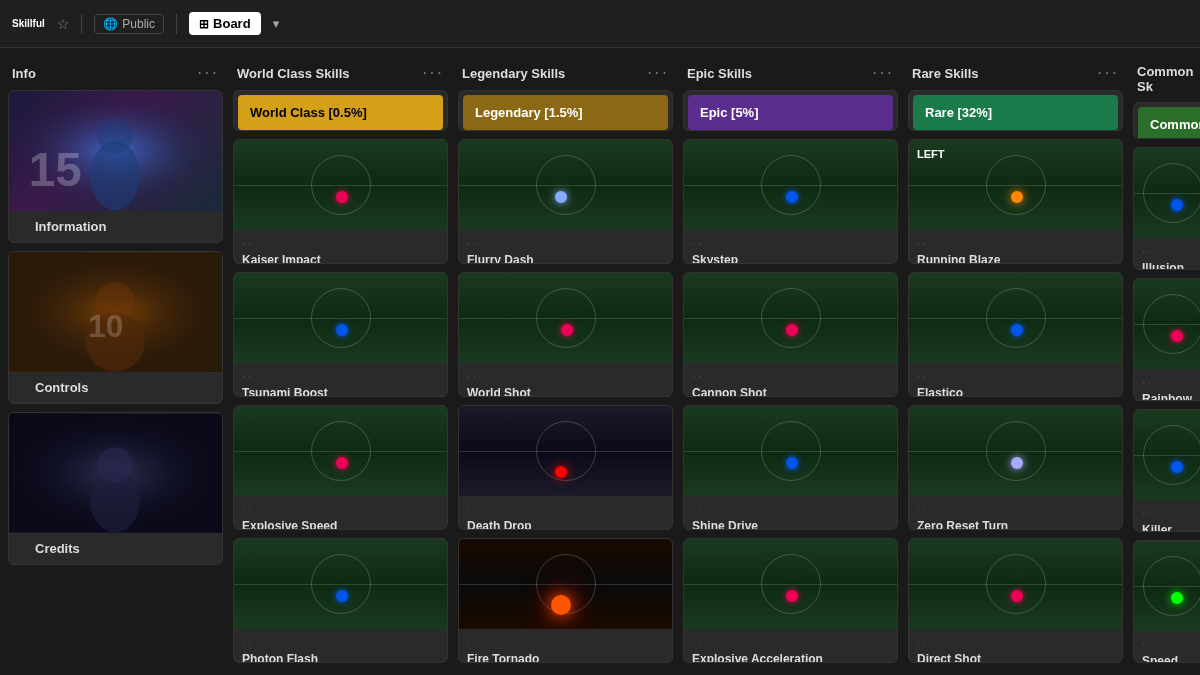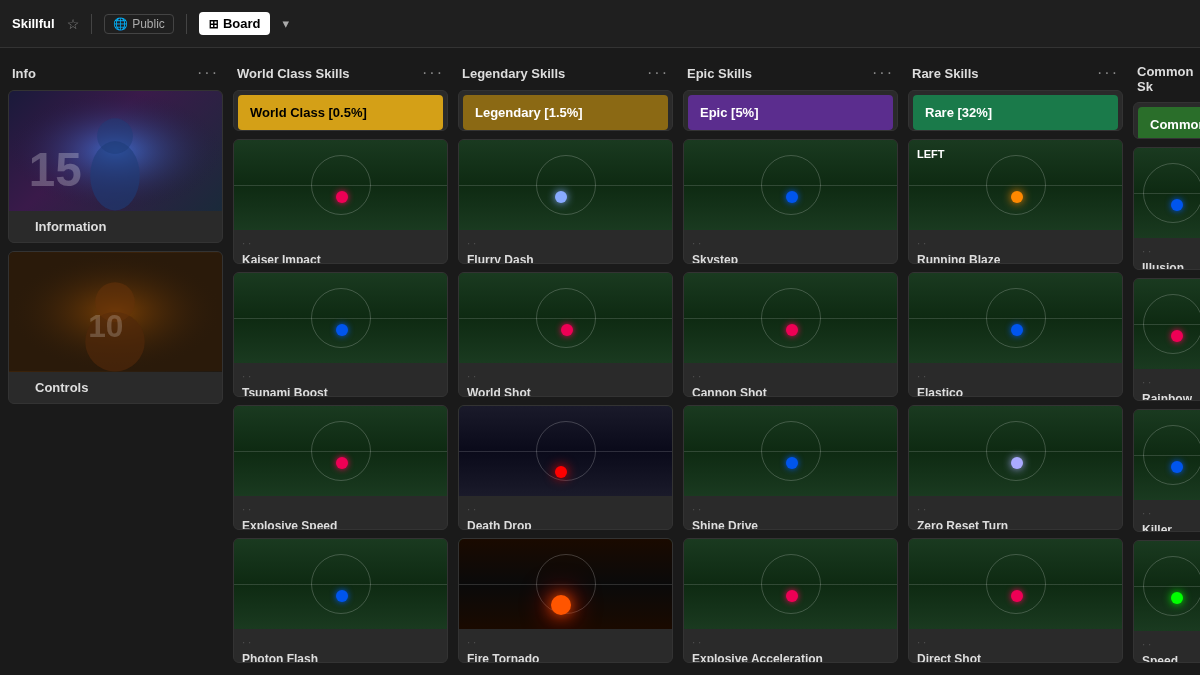--- a/index.html
+++ b/index.html
@@ -17,21 +17,21 @@
       display: flex;
       align-items: center;
       background: #1f1f1f;
       border-bottom: 1px solid #333;
       padding: 0 12px;
       height: 48px;
       gap: 8px;
     }
     .app-name {
       font-weight: 700;
-      font-size: 13px;
+      font-size: 10px;
       color: #fff;
       margin-right: 4px;
     }
     .star-icon { color: #888; font-size: 14px; cursor: pointer; }
     .divider-v { width: 1px; height: 20px; background: #444; margin: 0 4px; }
     .visibility-badge {
       display: flex; align-items: center; gap: 4px;
       font-size: 12px; color: #aaa;
       border: 1px solid #444;
       border-radius: 4px;
@@ -299,20 +299,39 @@
               <ellipse cx="107" cy="90" rx="30" ry="30" fill="rgba(80,40,10,0.7)"></ellipse>
               <circle cx="107" cy="50" r="20" fill="rgba(100,50,10,0.6)"></circle>
 
               <text x="80" y="85" font-size="32" font-weight="900" fill="rgba(255,255,255,0.2)">10</text>
             </svg>
           </div>
         </div>
         <div class="info-label">Controls</div>
       </div>
 
+      <div class="info-image-card">
+        <div class="info-image-bg info-img-gradient-3">
+          <div class="char-silhouette">
+            <svg width="100%" height="100%" viewBox="0 0 215 120">
+              <defs>
+                <radialGradient id="glow3" cx="50%" cy="50%" r="50%">
+                  <stop offset="0%" style="stop-color:#6666aa;stop-opacity:0.4"></stop>
+                  <stop offset="100%" style="stop-color:#0a0a1a;stop-opacity:0"></stop>
+                </radialGradient>
+              </defs>
+              <rect width="215" height="120" fill="#0a0a1a"></rect>
+              <rect width="215" height="120" fill="url(#glow3)"></rect>
+              <ellipse cx="107" cy="88" rx="25" ry="32" fill="rgba(30,30,60,0.7)"></ellipse>
+              <circle cx="107" cy="52" r="18" fill="rgba(40,40,80,0.6)"></circle>
+            </svg>
+          </div>
+        </div>
+        <div class="info-label">Credits</div>
+      </div>
 
     </div>
   </div>
 
   <div class="column">
     <div class="column-header">
       <span class="column-title">World Class Skills</span>
       <span class="column-menu">···</span>
     </div>
     <div class="column-cards">

